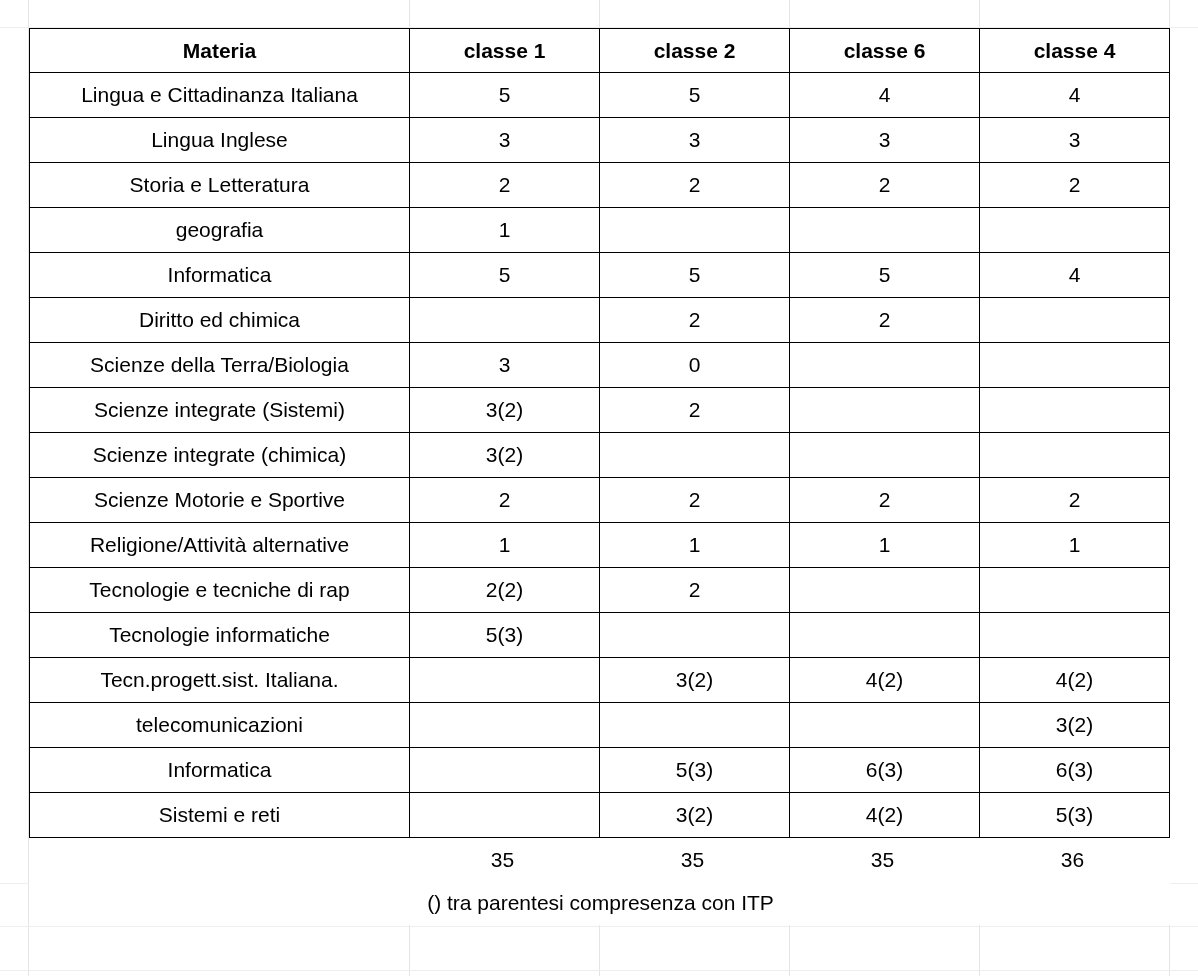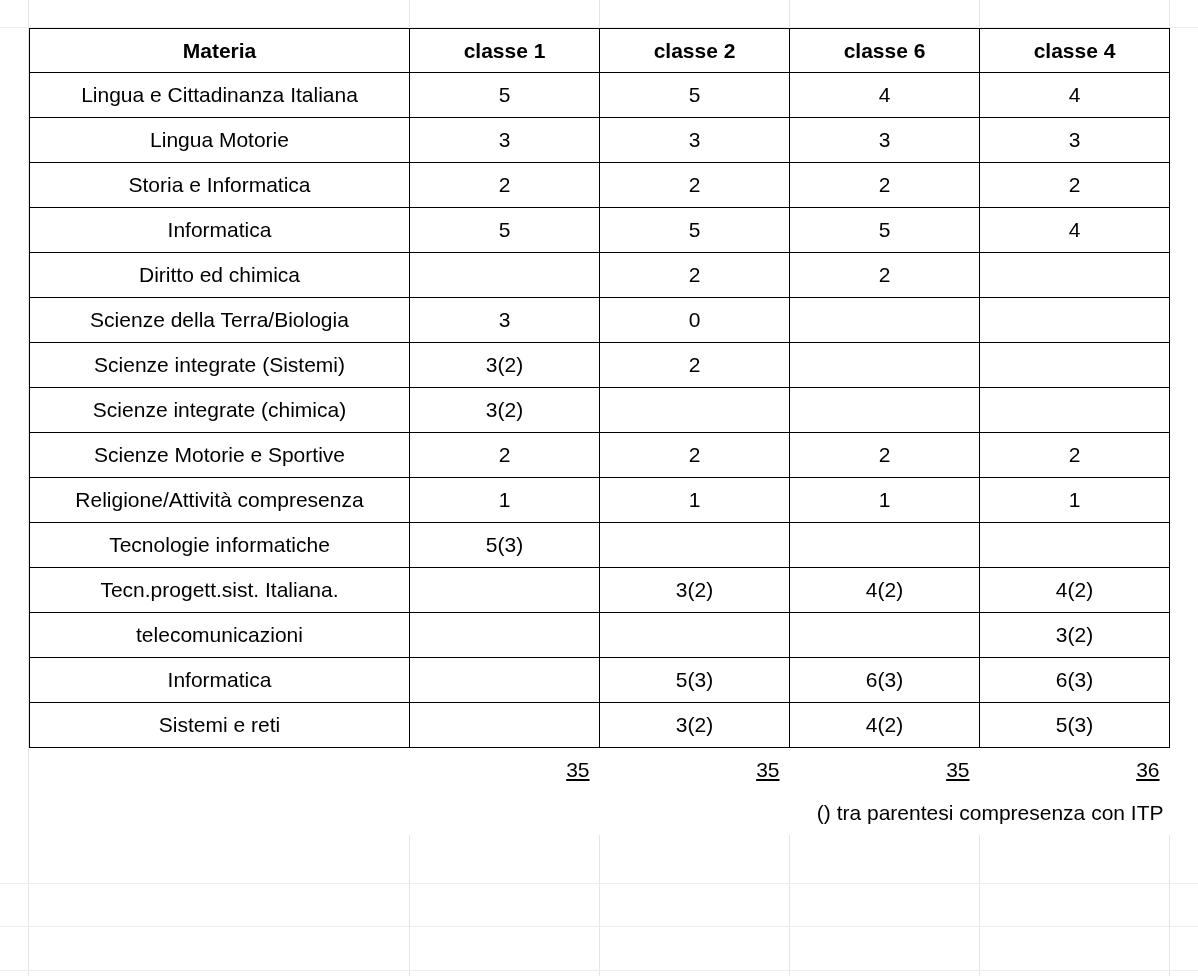--- a/index.html
+++ b/index.html
@@ -72,30 +72,28 @@
     text-align: left;
     padding-left: 8px;
     margin-left: 20px;
   }
   td.subject-small {
     font-size: 17px;
   }
   tr.totals td {
     border: none;
     height: 43px;
-    text-align: right;
     padding-right: 10px;
-    text-decoration: underline;
   }
   tr.totals td.subject {
     border: none;
   }
   tr.note td {
     border: none;
-    text-align: right;
+    text-align: center;
     padding-left: 8px;
     height: 44px;
     font-size: 21px;
   }
 </style>
 </head>
 <body>
 
 <div class="sheet">
 
@@ -131,32 +129,39 @@
     </thead>
     <tbody>
       <tr>
         <td class="subject">Lingua e Cittadinanza Italiana</td>
         <td>5</td>
         <td>5</td>
         <td>4</td>
         <td>4</td>
       </tr>
       <tr>
-        <td class="subject">Lingua Motorie</td>
-        <td>3</td>
-        <td>3</td>
-        <td>3</td>
-        <td>3</td>
-      </tr>
-      <tr>
-        <td class="subject">Storia e Informatica</td>
-        <td>2</td>
-        <td>2</td>
-        <td>2</td>
-        <td>2</td>
+        <td class="subject">Lingua Inglese</td>
+        <td>3</td>
+        <td>3</td>
+        <td>3</td>
+        <td>3</td>
+      </tr>
+      <tr>
+        <td class="subject">Storia e Letteratura</td>
+        <td>2</td>
+        <td>2</td>
+        <td>2</td>
+        <td>2</td>
+      </tr>
+      <tr>
+        <td class="subject">geografia</td>
+        <td>1</td>
+        <td></td>
+        <td></td>
+        <td></td>
       </tr>
       <tr>
         <td class="subject">Informatica</td>
         <td>5</td>
         <td>5</td>
         <td>5</td>
         <td>4</td>
       </tr>
       <tr>
         <td class="subject">Diritto ed chimica</td>
@@ -187,25 +192,32 @@
         <td></td>
       </tr>
       <tr>
         <td class="subject">Scienze Motorie e Sportive</td>
         <td>2</td>
         <td>2</td>
         <td>2</td>
         <td>2</td>
       </tr>
       <tr>
-        <td class="subject">Religione/Attività compresenza</td>
-        <td>1</td>
-        <td>1</td>
-        <td>1</td>
-        <td>1</td>
+        <td class="subject">Religione/Attività alternative</td>
+        <td>1</td>
+        <td>1</td>
+        <td>1</td>
+        <td>1</td>
+      </tr>
+      <tr>
+        <td class="subject">Tecnologie e tecniche di rap</td>
+        <td>2(2)</td>
+        <td>2</td>
+        <td></td>
+        <td></td>
       </tr>
       <tr>
         <td class="subject">Tecnologie informatiche</td>
         <td>5(3)</td>
         <td></td>
         <td></td>
         <td></td>
       </tr>
       <tr>
         <td class="subject subject-small">Tecn.progett.sist. Italiana.</td>

